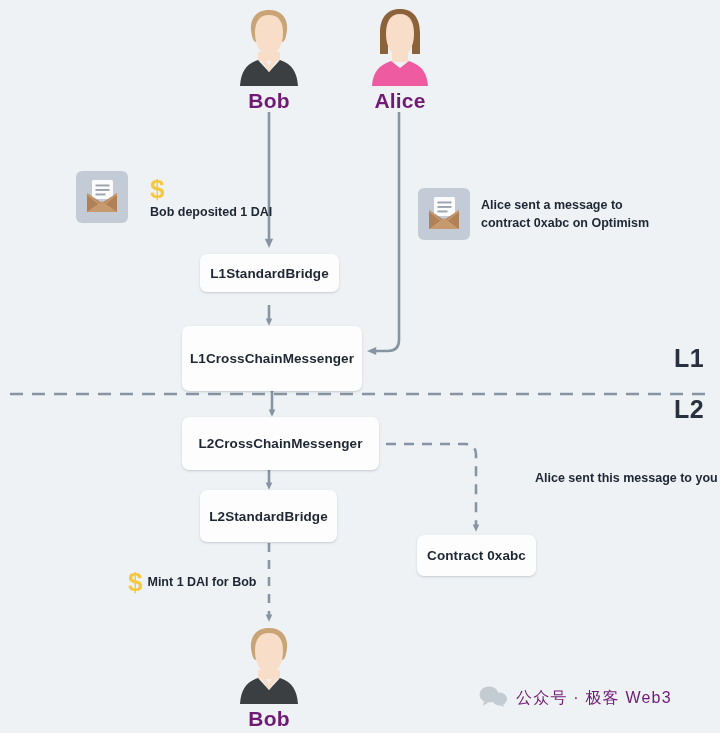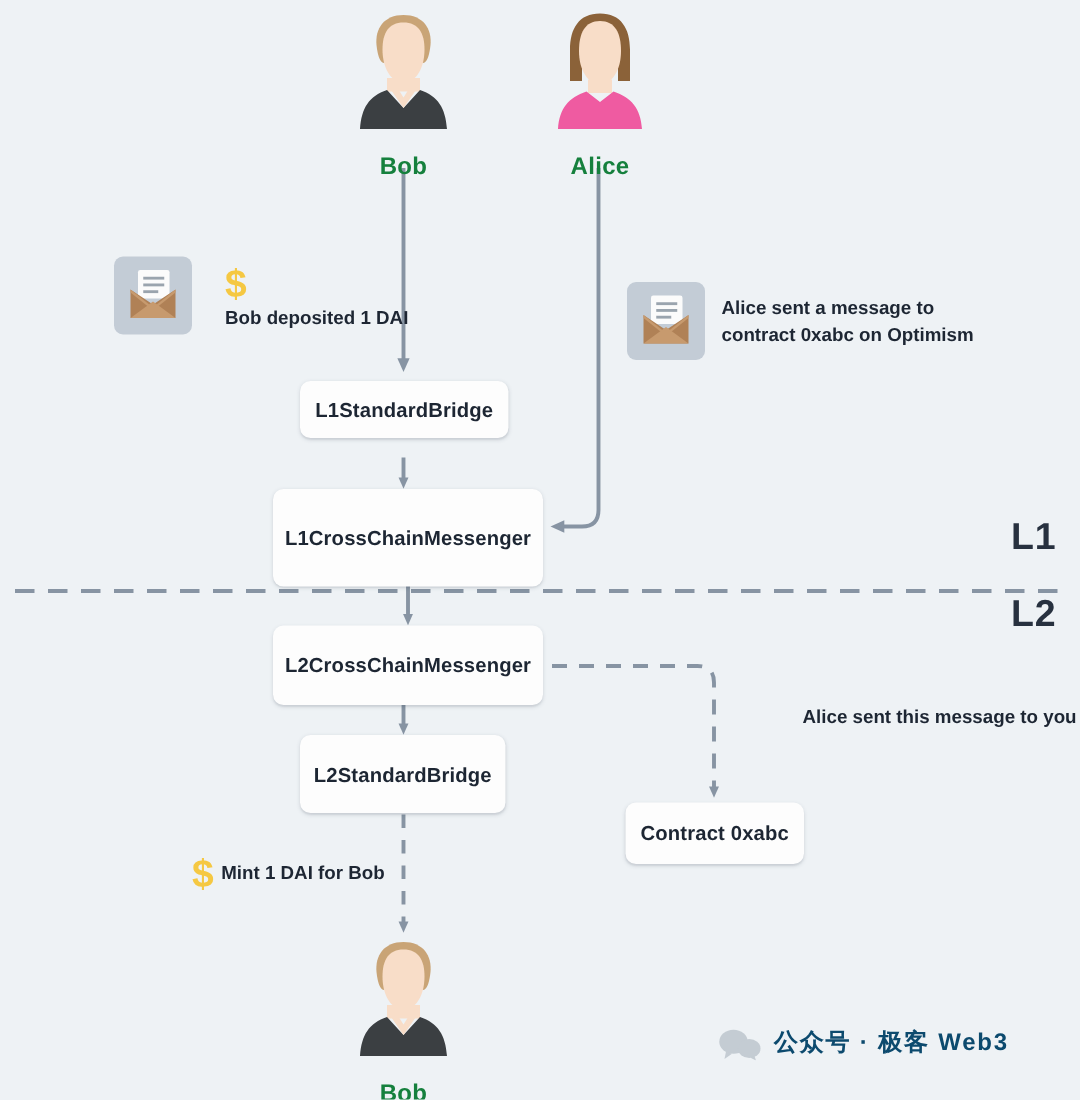--- a/index.html
+++ b/index.html
@@ -33,24 +33,24 @@
     width: 90px;
     text-align: center;
   }
   .avatar .figure {
     position: relative;
     width: 66px;
     height: 80px;
     margin: 0 auto;
   }
   .avatar .name {
-    font-size: 16px;
-    font-weight: bold;
-    color: #15803d;
-    margin-top: 17px;
+    font-size: 21px;
+    font-weight: bold;
+    color: #701a75;
+    margin-top: 3px;
     letter-spacing: .2px;
   }
 
   
   .node {
     position: absolute;
     background: #fdfdfd;
     border-radius: 7px;
     box-shadow: 0 1px 3px rgba(40,55,75,.14), 0 1px 1px rgba(40,55,75,.07);
     display: flex;
@@ -122,24 +122,24 @@
     color: #1d2633;
     white-space: nowrap;
   }
 
   
   #watermark {
     position: absolute;
     left: 478px;
     top: 685px;
     display: flex;
-    color: #0c4a6e;
+    align-items: center;
+    color: #701a75;
     font-size: 16px;
     letter-spacing: 1.2px;
-    font-weight: bold;
   }
   #watermark .wm-text { margin-left: 8px; }
 </style>
 </head>
 <body>
 
 <div id="stage">
 
   <svg id="wires" viewBox="0 0 720 733" width="720" height="733">
     <defs>
@@ -207,21 +207,21 @@
   </div>
 
   <div class="node" style="left:200px; top:254px; width:139px; height:38px;">
     <span>L1StandardBridge</span>
   </div>
 
   <div class="node" style="left:182px; top:326px; width:180px; height:65px;">
     <span>L1CrossChainMessenger</span>
   </div>
 
-  <div class="node" style="left:182px; top:417px; width:180px; height:53px;">
+  <div class="node" style="left:182px; top:417px; width:197px; height:53px;">
     <span>L2CrossChainMessenger</span>
   </div>
 
   <div class="node" style="left:200px; top:490px; width:137px; height:52px;">
     <span>L2StandardBridge</span>
   </div>
 
   <div class="node" style="left:417px; top:535px; width:119px; height:41px;align-items:center;">
     <span>Contract 0xabc</span>
   </div>

